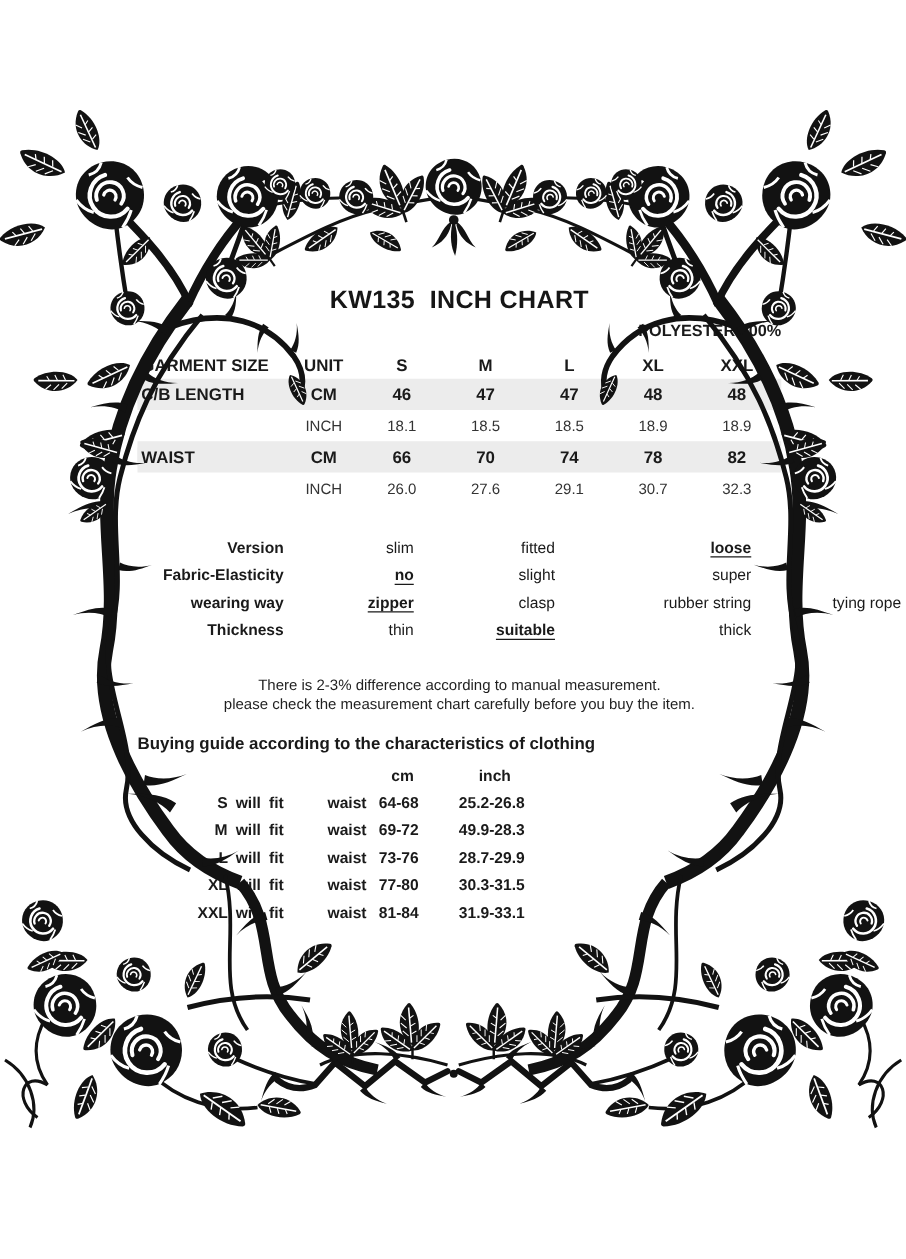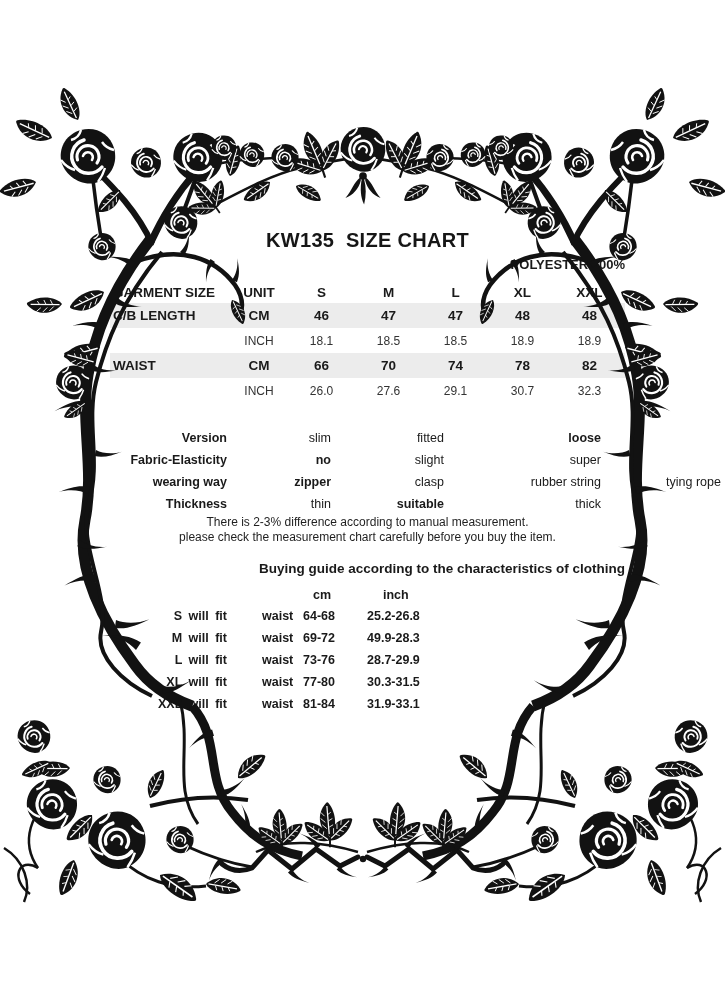--- a/index.html
+++ b/index.html
@@ -19,25 +19,25 @@
   .srow .c{text-align:center;}
   .srow.cmrow{font-weight:bold;font-size:13.5px;background:#ececec;}
   .srow.cmrow .lbl{background:#ececec;}
   .srow.inrow{font-weight:normal;font-size:12px;color:#333;}
   .srow.inrow .lbl{font-weight:normal;}
 
   .attrs{margin-top:24px;}
   .arow{display:grid;grid-template-columns:117px 60px 69px 113px auto;align-items:center;height:22px;font-size:12.5px;gap:44px;}
   .arow .albl{text-align:right;font-weight:bold;}
   .arow .aopt{text-align:right;padding-left:21px;white-space:nowrap;}
-  .aopt.selected{font-weight:bold;text-underline-offset:2.5px;}
-
-  .notes{text-align:center;font-size:12px;line-height:14.6px;color:#1f1f1f;}
-
-  .buy-heading{margin-top:17px;text-align:right;font-size:13.5px;font-weight:bold;line-height:15px;}
+  .aopt.selected{font-weight:bold;text-decoration:underline;text-underline-offset:2.5px;}
+
+  .notes{margin-top:26px;text-align:center;font-size:12px;line-height:14.6px;color:#1f1f1f;}
+
+  .buy-heading{margin-top:17px;text-align:left;font-size:13.5px;font-weight:bold;line-height:15px;}
   .buy-table{margin-top:9px;font-weight:bold;}
   .brow{display:grid;grid-template-columns:117px 70px 70px 110px;align-items:center;height:22px;font-size:12.5px;}
   .brow.bhead{height:20px;}
   .brow .bsize{text-align:right;word-spacing:3px;}
   .brow .bmeasure{padding-left:35px;}
   .brow .bcm{padding-left:6px;}
   .brow .binch{padding-left:0;}
   .brow .bcmh{padding-left:16px;}
   .brow .binchh{padding-left:16px;}
 </style>
@@ -171,21 +171,21 @@
 
     <use href="#left-art"></use>
     <use href="#left-art" transform="translate(725,0) scale(-1,1)"></use>
     <use href="#rose" transform="translate(363,150) scale(0.82)"></use>
     <use href="#tassel" transform="translate(363,176) scale(1.1)"></use>
     <circle cx="363" cy="859" r="3.2" fill="#121212"></circle>
   </svg>
 
   <div class="content">
 
-    <div class="title">KW135  SIZE CHART</div>
+    <div class="title">KW135  INCH CHART</div>
     <div class="subtitle">POLYESTER 100%</div>
 
     <div class="size-table">
       <div class="srow head">
         <div class="lbl">GARMENT SIZE</div>
         <div class="c">UNIT</div>
         <div class="c">S</div>
         <div class="c">M</div>
         <div class="c">L</div>
         <div class="c">XL</div>

